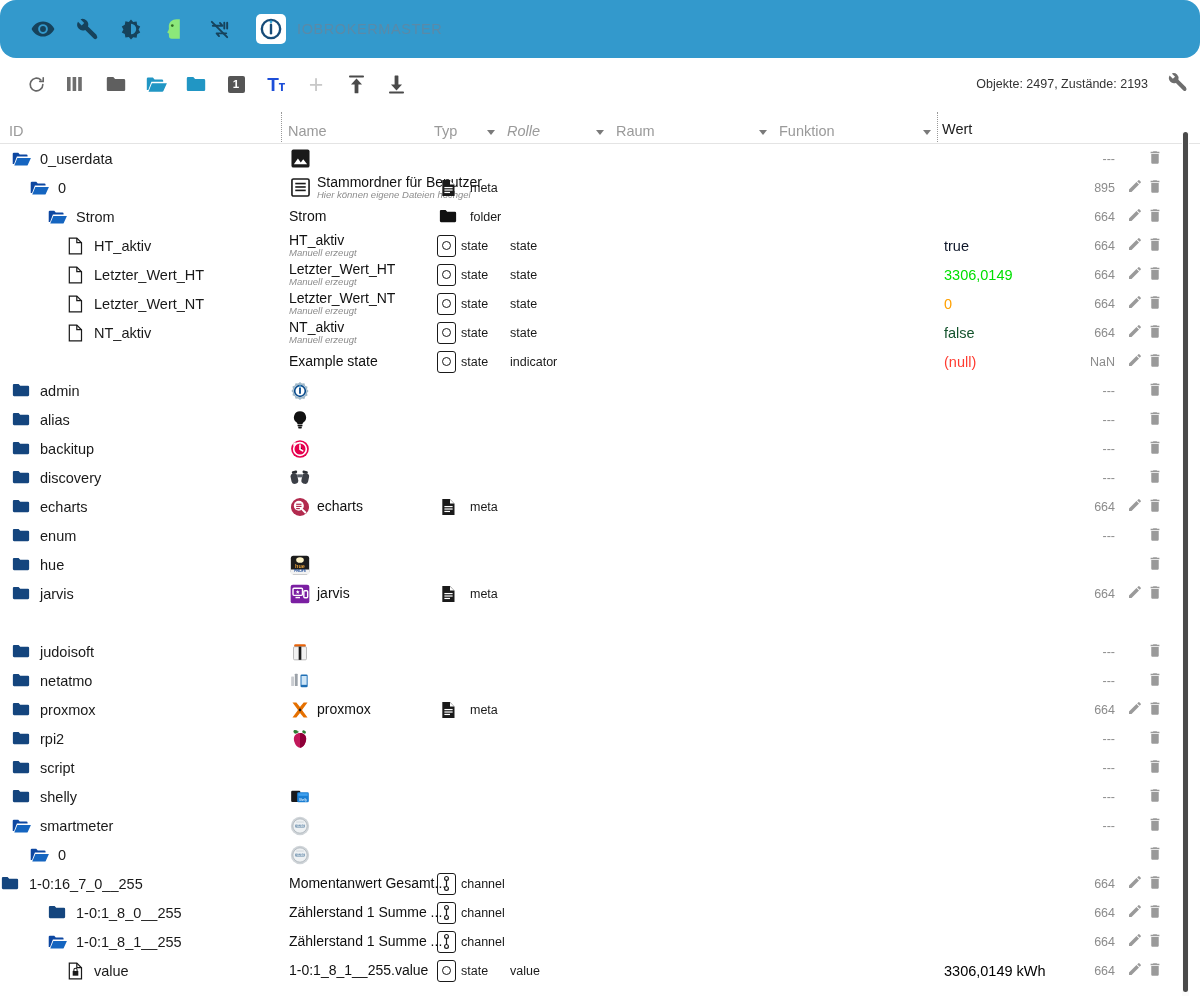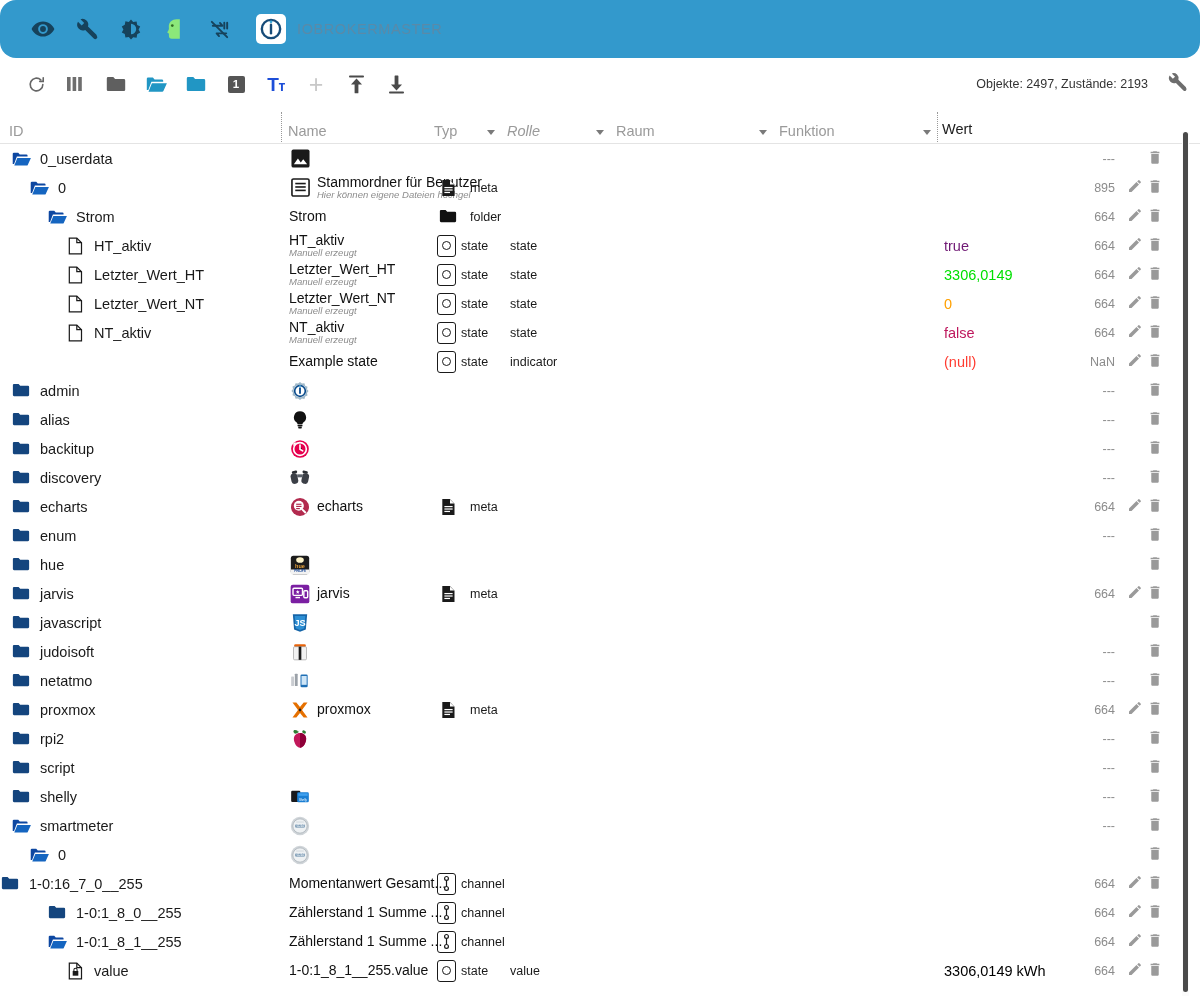--- a/index.html
+++ b/index.html
@@ -414,21 +414,21 @@
       <div class="cell c-typ">
         <span class="typ-box">
           <span class="typ-circle"></span>
         </span>
         <span class="typ-label">state</span>
       </div>
       <div class="cell c-rolle">
         <span class="rolle-label">state</span>
       </div>
       <div class="cell c-wert">
-        <span class="wert-label" style="color:#701a75">true</span>
+        <span class="wert-label" style="color:#0f172a">true</span>
       </div>
       <div class="cell c-perm">
         <span class="perm-label">664</span>
       </div>
       <div class="cell c-edit">
         <span><svg width="16" height="16" viewBox="0 0 24 24">
             <path fill="#9a9a9a" d="M3 17.2V21h3.8L18 9.8 14.2 6zM20.7 6.9a1 1 0 0 0 0-1.4l-2.2-2.2a1 1 0 0 0-1.4 0l-1.8 1.8L19.1 8.7z"></path>
           </svg></span>
       </div>
       <div class="cell c-del">
@@ -540,21 +540,21 @@
       <div class="cell c-typ">
         <span class="typ-box">
           <span class="typ-circle"></span>
         </span>
         <span class="typ-label">state</span>
       </div>
       <div class="cell c-rolle">
         <span class="rolle-label">state</span>
       </div>
       <div class="cell c-wert">
-        <span class="wert-label" style="color:#be185d">false</span>
+        <span class="wert-label" style="color:#14532d">false</span>
       </div>
       <div class="cell c-perm">
         <span class="perm-label">664</span>
       </div>
       <div class="cell c-edit">
         <span><svg width="16" height="16" viewBox="0 0 24 24">
             <path fill="#9a9a9a" d="M3 17.2V21h3.8L18 9.8 14.2 6zM20.7 6.9a1 1 0 0 0 0-1.4l-2.2-2.2a1 1 0 0 0-1.4 0l-1.8 1.8L19.1 8.7z"></path>
           </svg></span>
       </div>
       <div class="cell c-del">
@@ -844,44 +844,20 @@
         <span><svg width="16" height="16" viewBox="0 0 24 24">
             <path fill="#9a9a9a" d="M3 17.2V21h3.8L18 9.8 14.2 6zM20.7 6.9a1 1 0 0 0 0-1.4l-2.2-2.2a1 1 0 0 0-1.4 0l-1.8 1.8L19.1 8.7z"></path>
           </svg></span>
       </div>
       <div class="cell c-del">
         <span><svg width="16" height="16" viewBox="0 0 24 24">
             <path fill="#9a9a9a" d="M6.4 20.2c0 1.1.9 2 2 2h7.2c1.1 0 2-.9 2-2V7.4H6.4zM18.6 4.2h-3.3l-.9-1H9.6l-.9 1H5.4v2h13.2z"></path>
           </svg></span>
       </div>
     </div>
-    <div class="row" style="top:464px">
-      <div class="cell c-id" style="padding-left:11px">
-        <span class="tree-icon">
-          <svg width="18" height="15" viewBox="0 0 20 17">
-            <path fill="#14457e" d="M0.8 2.4A1.3 1.3 0 0 1 2.1 1.1h5.2l1.8 2h8.8a1.3 1.3 0 0 1 1.3 1.3v9.3a1.3 1.3 0 0 1-1.3 1.3H2.1a1.3 1.3 0 0 1-1.3-1.3z"></path>
-          </svg>
-        </span>
-        <span class="id-label">javascript</span>
-      </div>
-      <div class="cell c-name">
-        <span class="name-icon">
-          <svg width="20" height="20" viewBox="0 0 24 24">
-            <path fill="#1565a8" d="M3.4 1.4h17.2l-1.6 18.4L12 22.6 4.9 19.8z"></path>
-            <path fill="#2d8fd4" d="M5.6 3.6h12.8l-1.3 14.8L12 20.3l-5.1-1.9z"></path>
-            <text x="12" y="16" font-size="11" font-weight="bold" fill="#fff" text-anchor="middle" font-family="sans-serif">JS</text>
-          </svg>
-        </span>
-      </div>
-      <div class="cell c-del">
-        <span><svg width="16" height="16" viewBox="0 0 24 24">
-            <path fill="#9a9a9a" d="M6.4 20.2c0 1.1.9 2 2 2h7.2c1.1 0 2-.9 2-2V7.4H6.4zM18.6 4.2h-3.3l-.9-1H9.6l-.9 1H5.4v2h13.2z"></path>
-          </svg></span>
-      </div>
-    </div>
     <div class="row" style="top:493px">
       <div class="cell c-id" style="padding-left:11px">
         <span class="tree-icon">
           <svg width="18" height="15" viewBox="0 0 20 17">
             <path fill="#14457e" d="M0.8 2.4A1.3 1.3 0 0 1 2.1 1.1h5.2l1.8 2h8.8a1.3 1.3 0 0 1 1.3 1.3v9.3a1.3 1.3 0 0 1-1.3 1.3H2.1a1.3 1.3 0 0 1-1.3-1.3z"></path>
           </svg>
         </span>
         <span class="id-label">judoisoft</span>
       </div>
       <div class="cell c-name">

